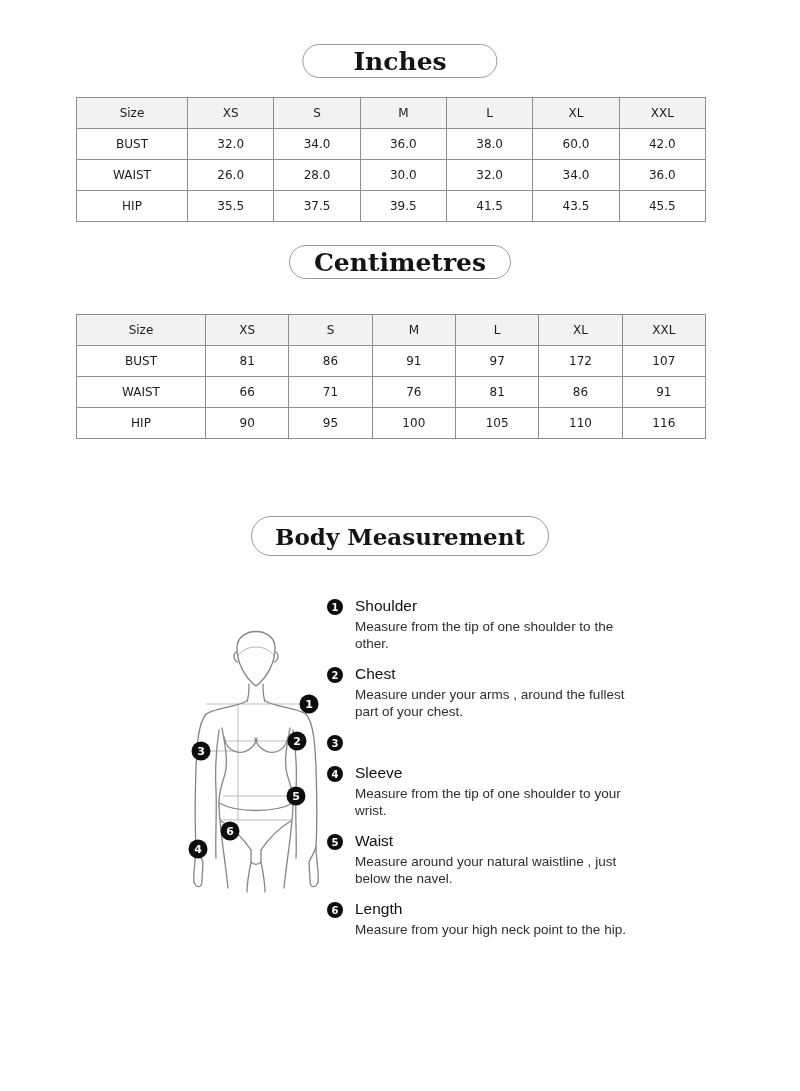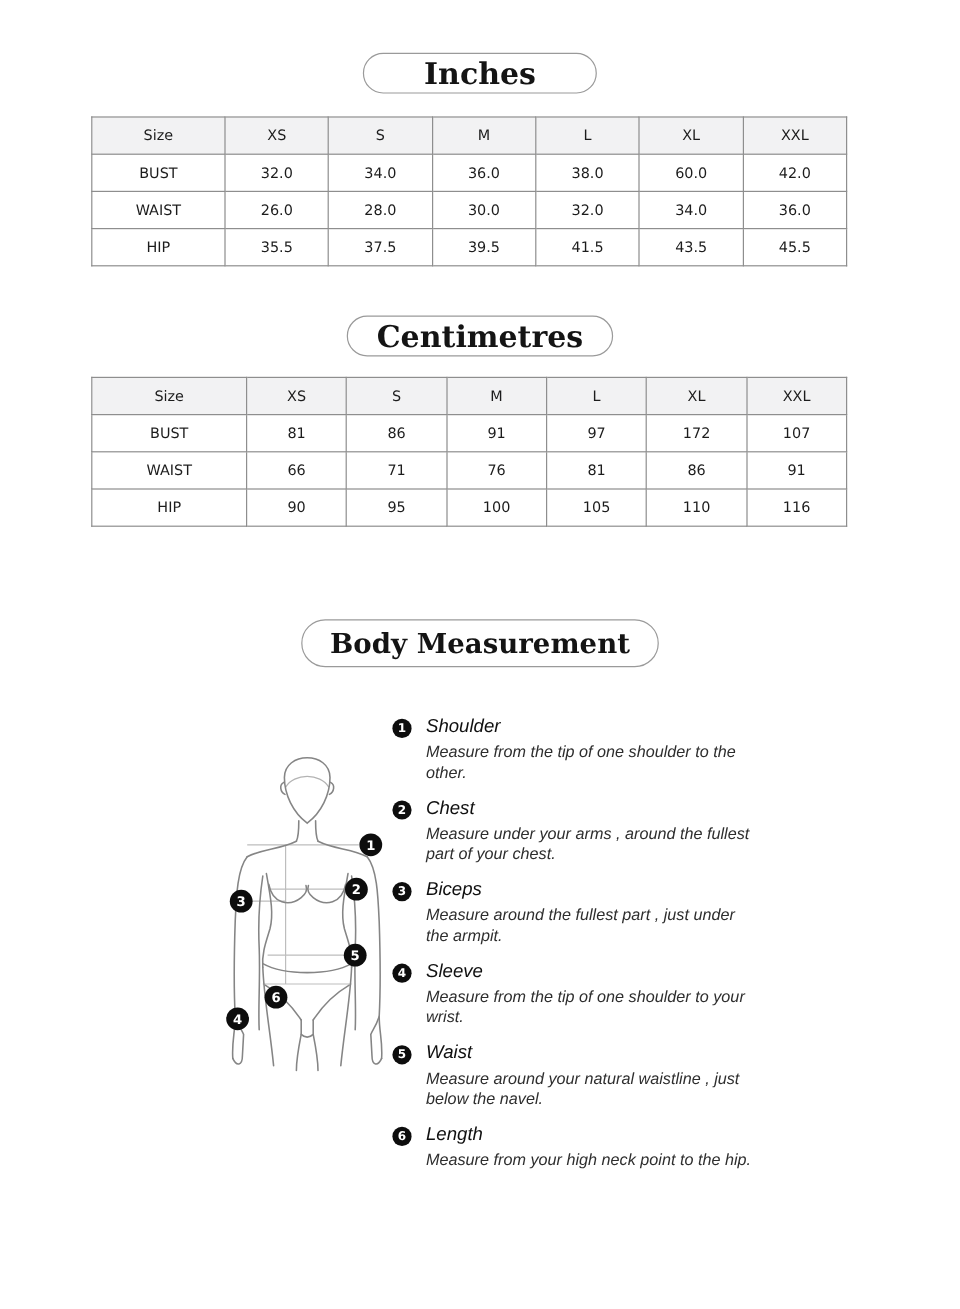--- a/index.html
+++ b/index.html
@@ -4,21 +4,21 @@
 <style>
   html,body{margin:0;padding:0;background:#ffffff;}
   body{width:800px;height:1091px;font-family:"Liberation Sans",sans-serif;color:#1a1a1a;}
   .canvas{position:relative;width:800px;height:1091px;background:#ffffff;overflow:hidden;}
 
   
   .pill{position:absolute;left:50%;transform:translateX(-50%);background:#ffffff;
         border:1px solid #9a9a9a;border-radius:999px;display:flex;align-items:center;justify-content:center;
         font-family:"DejaVu Serif",serif;font-weight:700;color:#141414;white-space:nowrap;box-sizing:border-box;}
   #pill-inches{top:44px;height:34px;padding:0 50px;font-size:25px;}
-  #pill-cm{top:263px;height:34px;padding:0 24px;font-size:25px;}
+  #pill-cm{top:245px;height:34px;padding:0 24px;font-size:25px;}
   #pill-body{top:516px;height:40px;padding:0 23px;font-size:23px;justify-content:center;}
 
   
   table.size-table{position:absolute;left:76px;width:630px;border-collapse:collapse;table-layout:fixed;
         font-family:"DejaVu Sans",sans-serif;font-size:12px;color:#1c1c1c;}
   #table-inches{top:97px;}
   #table-cm{top:314px;}
   .size-table th,.size-table td{border:1px solid #8e8e8e;text-align:center;vertical-align:middle;
         height:30px;padding:0;font-weight:400;}
   .size-table thead th{background:#f2f2f3;font-weight:400;}
@@ -27,21 +27,21 @@
 
   
   #figure-wrap{position:absolute;left:175px;top:600px;width:160px;height:300px;}
 
   
   .measure-list{position:absolute;left:327px;top:597px;width:310px;display:flex;flex-direction:column;}
   .m-item{display:flex;align-items:flex-start;margin-bottom:13px;}
   .m-bullet{width:16px;height:16px;border-radius:50%;background:#0d0d0d;color:#ffffff;
         font-size:10px;font-weight:700;display:flex;align-items:center;justify-content:center;
         margin-right:12px;flex:none;margin-top:2px;font-family:"DejaVu Sans",sans-serif;}
-  .m-content{display:flex;flex-direction:column;font-style:italic;}
+  .m-content{display:flex;flex-direction:column;}
   .m-head{font-size:15.5px;color:#101010;margin-bottom:4px;font-weight:400;}
   .m-desc{font-size:13.5px;line-height:16.5px;color:#2e2e2e;width:276px;font-weight:400;}
 </style>
 </head>
 <body>
 
 <div class="canvas">
 
   <div class="pill" id="pill-inches">
     <span>Inches</span>
@@ -222,24 +222,20 @@
       </div>
       <div class="m-item">
         <div class="m-bullet">2</div>
         <div class="m-content">
           <div class="m-head">Chest</div>
           <div class="m-desc">Measure under your arms , around the fullest part of your chest.</div>
         </div>
       </div>
       <div class="m-item">
         <div class="m-bullet">3</div>
-        <div class="m-content">
-          <div class="m-head">Biceps</div>
-          <div class="m-desc">Measure around the fullest part , just under the armpit.</div>
-        </div>
       </div>
       <div class="m-item">
         <div class="m-bullet">4</div>
         <div class="m-content">
           <div class="m-head">Sleeve</div>
           <div class="m-desc">Measure from the tip of one shoulder to your wrist.</div>
         </div>
       </div>
       <div class="m-item">
         <div class="m-bullet">5</div>

